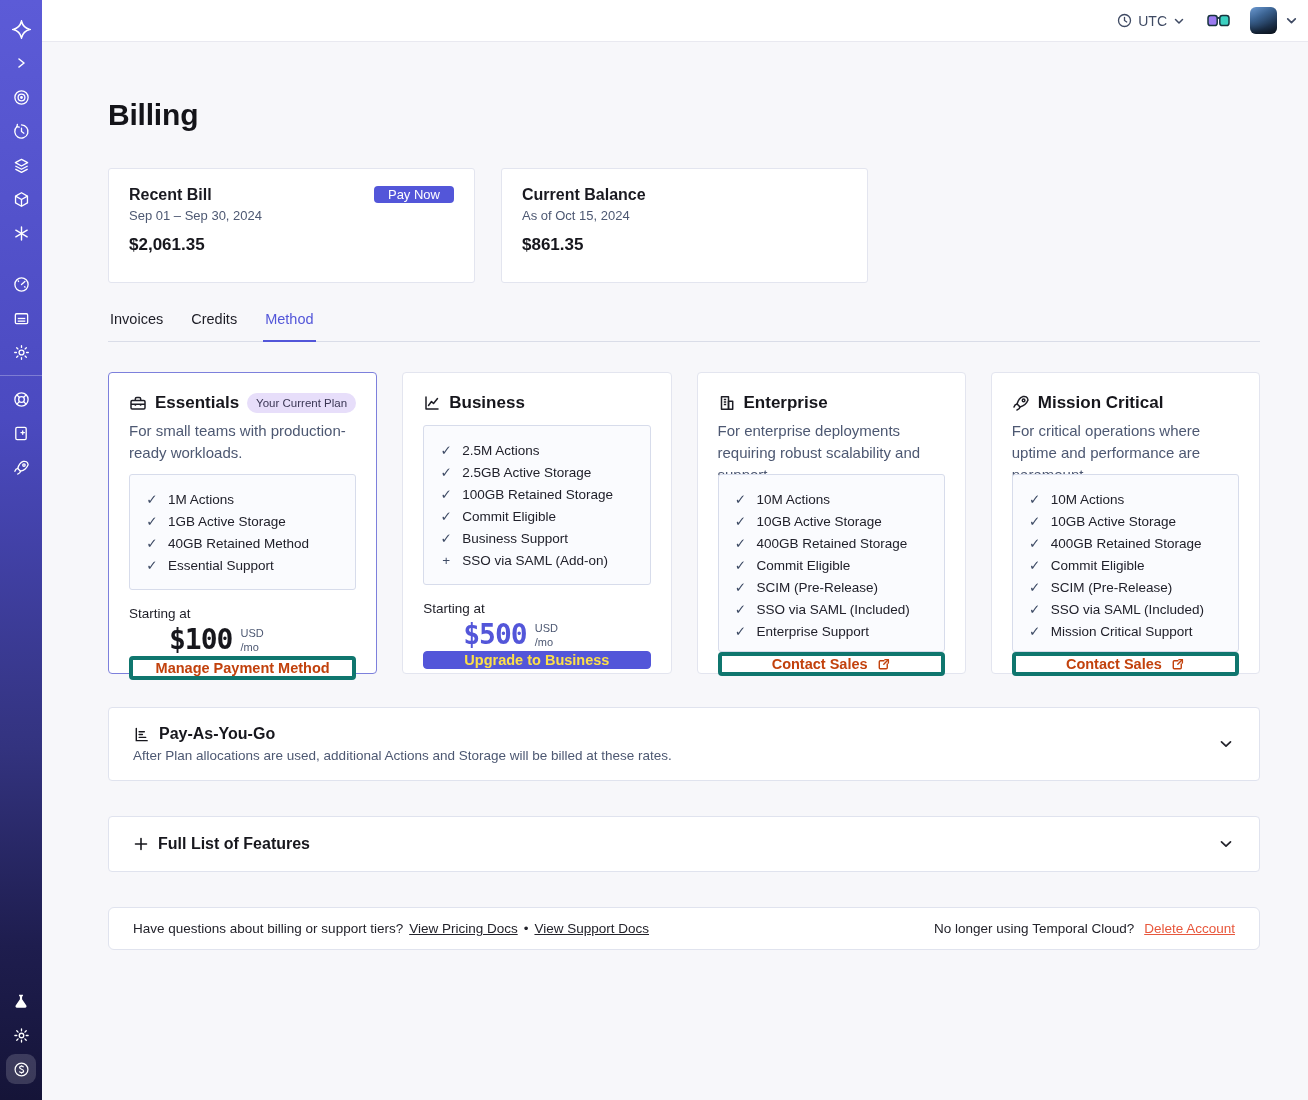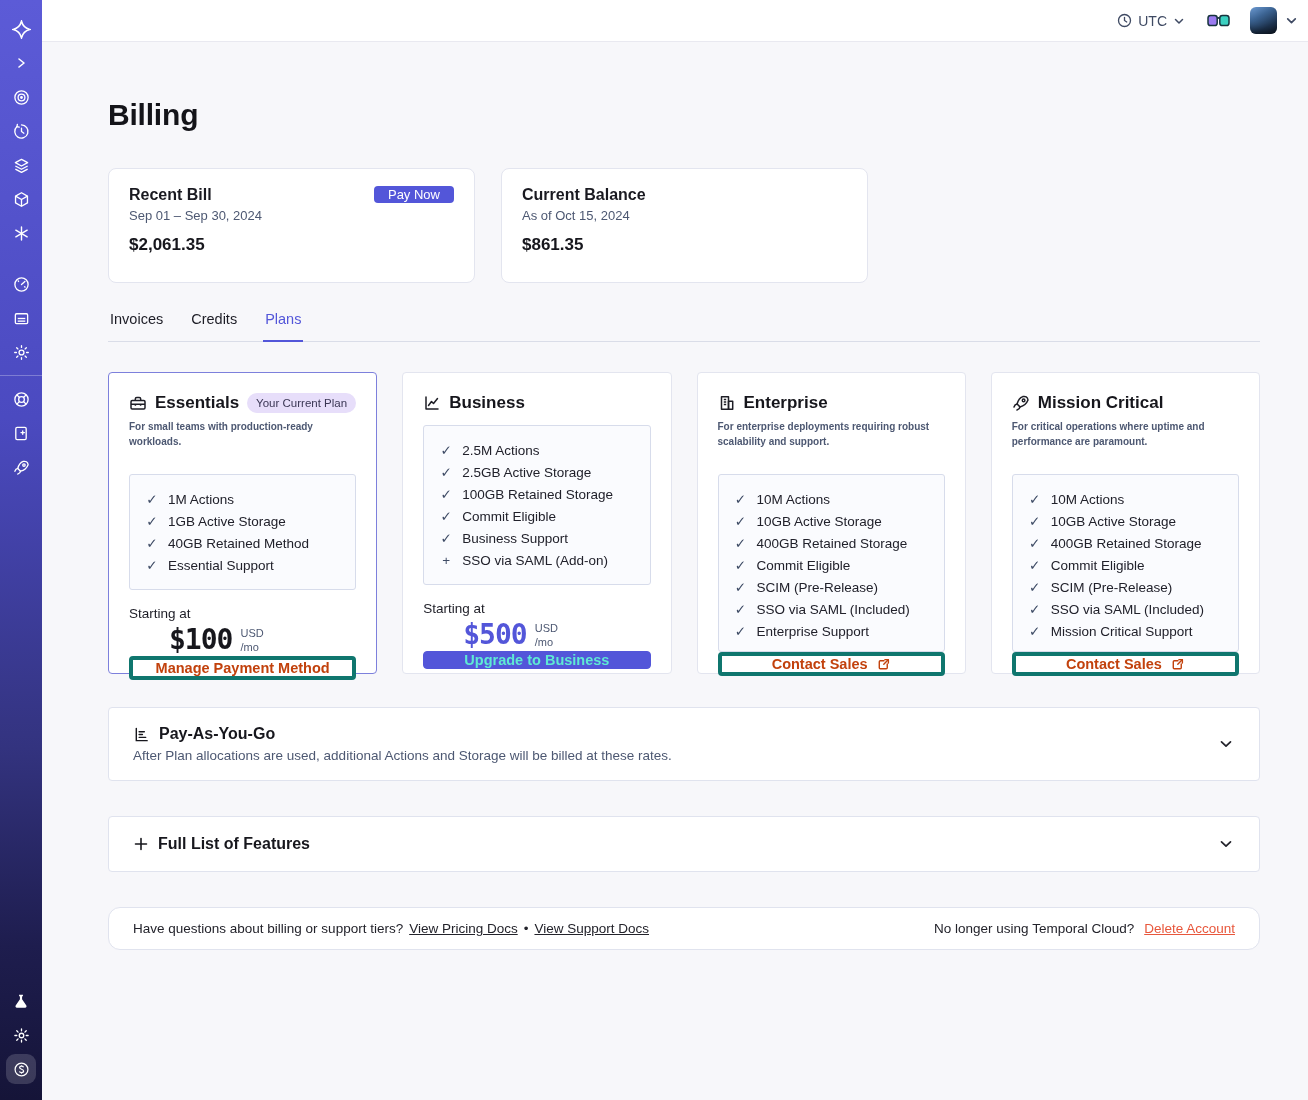--- a/index.html
+++ b/index.html
@@ -34,69 +34,69 @@
     box-shadow:inset 0 -9px 8px -6px rgba(0,0,0,.55);}
   .caret{color:#3F4A63;cursor:pointer;}
 
   
   .main{position:absolute;left:42px;top:42px;right:0;bottom:0;padding:56px 48px 0 66px;}
   .content{width:1152px;}
   h1.page-title{font-size:30px;font-weight:700;letter-spacing:-.2px;margin-bottom:36px;color:#141419;}
 
   .summary-row{display:flex;gap:26px;margin-bottom:28px;}
   .summary-card{width:367px;height:115px;background:#fff;border:1px solid var(--border);
-    border-radius:8px;padding:17px 20px;position:relative;}
+    border-radius:3px;padding:17px 20px;position:relative;}
   .sc-title{font-size:16px;font-weight:700;color:#1A1A21;}
   .sc-sub{font-size:13px;color:var(--slate);margin-top:4px;}
   .sc-amount{font-family:Liberation Sans, sans-serif;font-size:17px;font-weight:600;margin-top:12px;color:#17171D;}
   .paynow{position:absolute;top:17px;right:20px;background:var(--accent);color:#fff;border:none;
     font-family:inherit;font-size:13px;font-weight:500;padding:1px 14px;border-radius:4px;cursor:pointer;}
 
   .tabs{display:flex;gap:24px;border-bottom:1px solid #DADDE8;margin-bottom:30px;}
   .tab{font-size:14.5px;color:#1D1D26;padding:0 2px 13px;cursor:pointer;}
   .tab.active{color:var(--accent);font-weight:500;border-bottom:2px solid var(--accent);margin-bottom:-1px;}
 
   
   .plans{display:grid;grid-template-columns:repeat(4,1fr);gap:25px;margin-bottom:33px;}
   .plan-card{background:#fff;border:1px solid var(--border);border-radius:4px;padding:20px;
     height:302px;display:flex;flex-direction:column;}
   .plan-card.current{border-color:#7D80DC;}
   .plan-head{display:flex;align-items:center;gap:8px;}
   .plan-icon{color:#1E1E26;flex:0 0 auto;}
   .plan-name{font-size:17px;font-weight:700;color:#16161C;white-space:nowrap;}
   .plan-badge{font-size:11.5px;font-weight:500;background:#E7DEFA;color:#3A3654;
     padding:4px 9px;border-radius:10px;white-space:nowrap;}
-  .plan-desc{font-size:10px;color:var(--slate);line-height:1.45;margin-top:7px;min-height:42px;font-weight:bold;}
+  .plan-desc{font-size:15px;color:var(--slate);line-height:1.45;margin-top:7px;min-height:42px;}
   .feat-box{margin-top:12px;border:1px solid var(--featborder);background:#FAFBFE;
     border-radius:3px;padding:13px 15px;height:178px;}
   .feat-box ul{list-style:none;}
   .feat-box li{display:flex;align-items:center;gap:9px;height:22px;font-size:13.5px;color:#21212B;}
   .feat-icon{color:#3F4C66;font-size:13.5px;width:14px;text-align:center;flex:0 0 auto;}
   .price-block{margin-top:16px;}
   .starting{font-size:13.5px;color:#1D1D26;}
   .price-row{display:flex;align-items:flex-start;gap:8px;margin-top:2px;margin-left:40px;}
   .price{font-family:"DejaVu Sans Mono",monospace;font-size:28px;font-weight:600;color:#17171D;letter-spacing:-1px;}
   .price.indigo{color:var(--accent);}
   .unit{display:flex;flex-direction:column;font-size:11px;color:var(--slate);line-height:1.3;padding-top:3px;}
   .plan-btn{margin-top:auto;height:37px;border-radius:4px;font-family:inherit;font-size:14.5px;
     font-weight:600;cursor:pointer;display:flex;align-items:center;justify-content:center;gap:8px;}
   .btn-outline{background:#fff;border:4px solid #0f766e;color:#c2410c;}
-  .btn-primary{background:var(--accent);border:1px solid var(--accent);color:#5eead4;}
+  .btn-primary{background:var(--accent);border:1px solid var(--accent);color:#fde047;}
 
   
   .accordion{background:#fff;border:1px solid #E0E3EE;border-radius:4px;padding:17px 24px;
     display:flex;align-items:center;margin-bottom:35px;cursor:pointer;}
   .acc-body{flex:1;}
   .acc-title-row{display:flex;align-items:center;gap:9px;}
   .acc-title{font-size:16px;font-weight:700;color:#17171D;}
   .acc-desc{font-size:13.5px;color:var(--slate);margin-top:5px;}
   .acc-chevron{color:#23232B;margin-left:16px;flex:0 0 auto;}
   .accordion.slim{padding:18px 24px;}
 
-  .footer{background:#fff;border:1px solid #E0E3EE;border-radius:12px;padding:13px 24px;
+  .footer{background:#fff;border:1px solid #E0E3EE;border-radius:6px;padding:13px 24px;
     display:flex;align-items:center;justify-content:space-between;font-size:13.5px;color:#23232B;gap:32px;}
   .foot-left{display:flex;align-items:center;gap:6px;flex-wrap:nowrap;}
   .foot-link{color:#23232B;text-decoration:underline;cursor:pointer;}
   .dot{color:#23232B;}
   .foot-right{display:flex;align-items:center;gap:10px;}
   .delete-link{color:var(--delete);text-decoration:underline;cursor:pointer;}
 </style>
 </head>
 <body>
 
@@ -248,21 +248,21 @@
     <section class="summary-card">
       <div class="sc-title">Current Balance</div>
       <div class="sc-sub">As of Oct 15, 2024</div>
       <div class="sc-amount">$861.35</div>
     </section>
   </div>
 
   <div class="tabs">
     <div class="tab">Invoices</div>
     <div class="tab">Credits</div>
-    <div class="tab active">Plans</div>
+    <div class="tab active">Method</div>
   </div>
 
   <div class="plans">
 
     <section class="plan-card current">
       <div class="plan-head">
         <span class="plan-icon">
           <svg width="18" height="18" viewBox="0 0 18 18" fill="none" stroke="currentColor" stroke-width="1.5" stroke-linejoin="round">
             <rect x="2" y="6.5" width="14" height="8.5" rx="1.2"></rect>
             <path d="M6.3 6.5 V5 a1.5 1.5 0 0 1 1.5-1.5 h2.4 a1.5 1.5 0 0 1 1.5 1.5 V6.5"></path>

